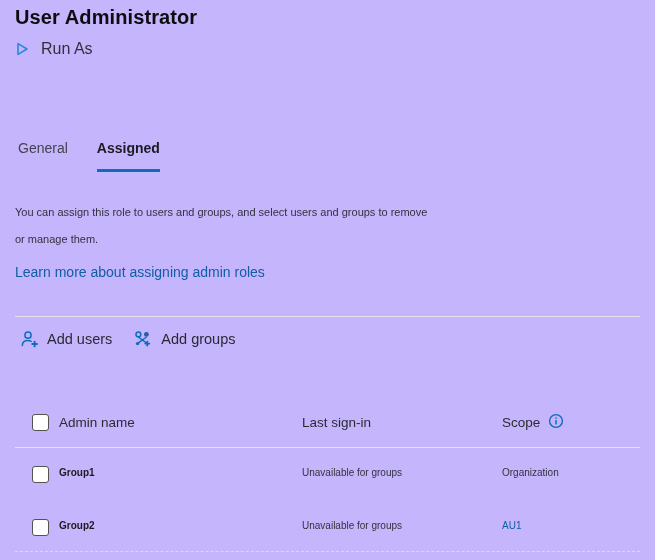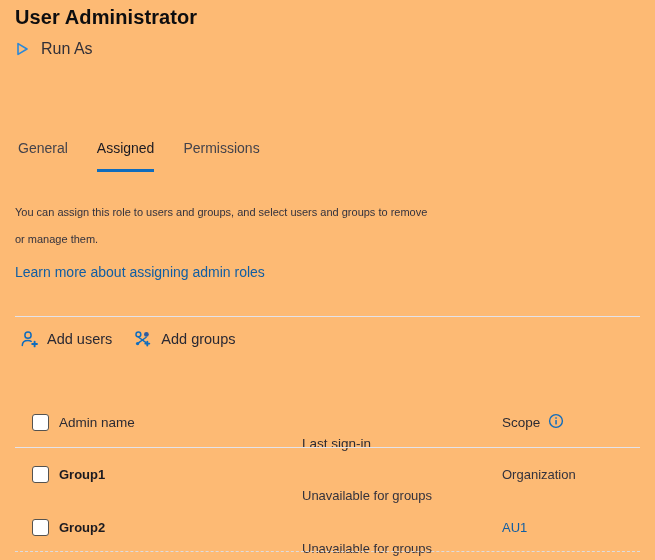--- a/index.html
+++ b/index.html
@@ -1,56 +1,56 @@
 <!DOCTYPE html>
 <html><head>
 <meta charset="utf-8">
 <style>
   * { margin:0; padding:0; box-sizing:border-box; }
   html,body { background:#ffffff; }
   body { font-family:"Liberation Sans","DejaVu Sans",sans-serif; color:#33323d; }
-  .page { position:relative; width:655px; height:560px; background:#fdba74; overflow:hidden; }
+  .page { position:relative; width:655px; height:560px; background:#c4b5fd; overflow:hidden; }
 
   .page-title { position:absolute; left:15px; top:6px; font-size:20px; font-weight:700; color:#0d0d0f; letter-spacing:.1px; }
 
   .run-as { position:absolute; left:14px; top:40px; display:flex; align-items:center; gap:11px;
             background:none; border:none; cursor:pointer; font-family:inherit;
             font-size:16px; color:#323038; }
   .run-as svg { display:block; }
 
   .tabs { position:absolute; left:18px; top:140px; display:flex; gap:29px; }
   .tab { font-size:14px; color:#44434b; padding-bottom:13px; border-bottom:3px solid transparent; cursor:pointer; }
-  .tab.active { font-weight:400; color:#1c1b22; border-bottom-color:#0f6cbd; }
+  .tab.active { font-weight:700; color:#1c1b22; border-bottom-color:#0f6cbd; }
 
   .desc { position:absolute; left:15px; top:199px; width:630px; font-size:11px; line-height:27px; color:#33323d; }
 
   .learn-link { position:absolute; left:15px; top:264px; font-size:14px; color:#115ea3; text-decoration:none; cursor:pointer; }
 
   .divider { position:absolute; left:15px; width:625px; border-top:1px solid #e4e3ea; }
   .divider.d1 { top:316px; }
   .divider.d2 { top:447px; }
   .divider.d3 { top:551px; border-top:1px dashed #dcdcdf; }
 
   .actions { position:absolute; left:20px; top:330px; display:flex; gap:20px; }
   .action-btn { display:flex; align-items:center; gap:8px; background:none; border:none; cursor:pointer;
                 font-family:inherit; font-size:14.5px; color:#2a2933; }
   .action-btn svg { display:block; }
 
   .checkbox { position:absolute; left:32px; width:17px; height:17px; border:1.6px solid #55534f;
               border-radius:3px; background:#fff; cursor:pointer; }
 
   .thead .checkbox { top:414px; }
   .col-name  { position:absolute; left:59px; }
-  .col-signin{ position:absolute; left:302px;margin-top:21px; }
+  .col-signin{ position:absolute; left:302px; }
   .col-scope { position:absolute; left:502px; }
 
   .th { top:415px; font-size:13.5px; color:#2c2b33; }
   .th.col-scope { display:flex; align-items:center; gap:8px; top:413px;text-align:right; }
 
-  .cell { font-size:13px; color:#33323d; }
+  .cell { font-size:10px; color:#33323d; }
   .row1 .cell { top:467px; }
   .row2 .cell { top:520px; }
   .row1 .checkbox { top:466px; }
   .row2 .checkbox { top:519px; }
   .admin-name { font-weight:700; color:#1b1a20; }
   .scope-link { color:#115ea3; cursor:pointer; }
 </style>
 </head>
 <body>
 
@@ -63,21 +63,20 @@
       <svg width="16" height="16" viewBox="0 0 16 16">
         <path d="M4 2.6 L13 8 L4 13.4 Z" fill="none" stroke="#2b88d8" stroke-width="1.6" stroke-linejoin="round"></path>
       </svg>
     </span>
     <span>Run As</span>
   </button>
 
   <nav class="tabs">
     <div class="tab">General</div>
     <div class="tab active">Assigned</div>
-    <div class="tab">Permissions</div>
   </nav>
 
   <div class="desc">
     <div>You can assign this role to users and groups, and select users and groups to remove</div>
     <div>or manage them.</div>
   </div>
 
   <a class="learn-link">Learn more about assigning admin roles</a>
 
   <div class="divider d1"></div>

